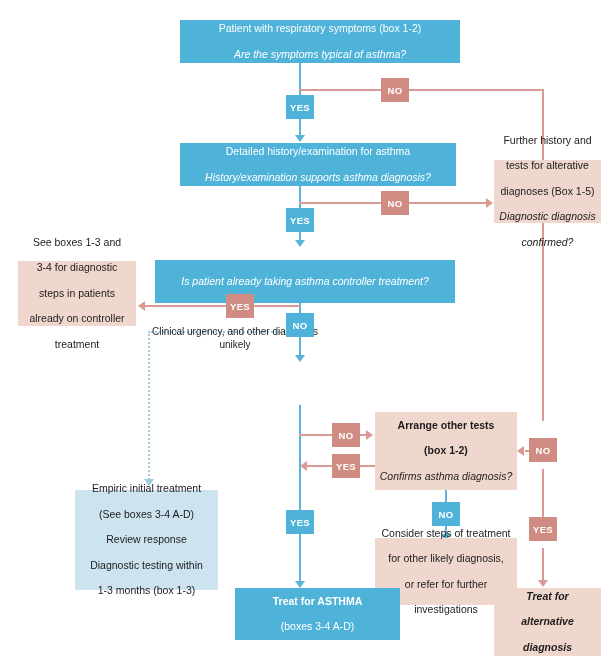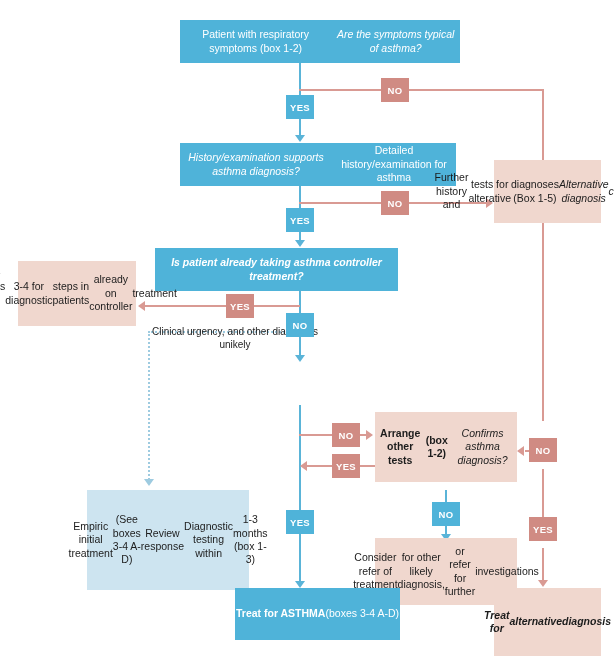--- a/index.html
+++ b/index.html
@@ -1,20 +1,20 @@
 <!DOCTYPE html>
 <html><head>
 <meta charset="utf-8">
 <style>
   html,body{margin:0;padding:0;background:#ffffff;}
   body{width:614px;height:664px;font-family:"Liberation Sans","DejaVu Sans",sans-serif;}
   #chart{position:relative;width:614px;height:664px;overflow:hidden;background:#fff;}
 
-  .box{position:absolute;box-sizing:border-box;display:flex;flex-direction:row;
-       align-items:center;justify-content:center;text-align:center;z-index:3;}
+  .box{position:absolute;box-sizing:border-box;display:flex;flex-direction:column;
+       align-items:center;justify-content:center;text-align:center;z-index:3;gap:12px;}
   .box .ln{display:block;line-height:1.28;}
 
   .blue{background:#4fb3d9;color:#ffffff;font-size:10.5px;}
   .pink{background:#f0d7ce;color:#1c1c1c;font-size:10.5px;}
   .lightblue{background:#cde4f0;color:#1c1c1c;font-size:10.5px;}
   .ital{font-style:italic;}
   .bold{font-weight:bold;}
 
   
   .ln-v{position:absolute;z-index:1;}
@@ -90,59 +90,59 @@
   <div class="ln-v b-line" style="left:445px;top:490px;width:2px;height:14px;"></div>
   <div class="ln-v b-line" style="left:445px;top:526px;width:2px;height:12px;"></div>
   <div class="arr arr-d-b" style="left:441px;top:534px;"></div>
 
   <div class="box blue" style="left:180px;top:20px;width:280px;height:43px;">
     <span class="ln">Patient with respiratory symptoms (box 1-2)</span>
     <span class="ln ital">Are the symptoms typical of asthma?</span>
   </div>
 
   <div class="box blue" style="left:180px;top:143px;width:276px;height:43px;">
+    <span class="ln">Detailed history/examination for asthma</span>
     <span class="ln ital">History/examination supports asthma diagnosis?</span>
-    <span class="ln">Detailed history/examination for asthma</span>
   </div>
 
-  <div class="box blue" style="left:155px;top:248px;width:243px;height:43px;font-weight:bold;">
+  <div class="box blue" style="left:155px;top:260px;width:300px;height:43px;">
     <span class="ln ital">Is patient already taking asthma controller treatment?</span>
   </div>
 
 
   <div class="box pink" style="left:494px;top:160px;width:107px;height:63px;">
     <span class="ln">Further history and</span>
     <span class="ln">tests for alterative</span>
     <span class="ln">diagnoses (Box 1-5)</span>
-    <span class="ln ital">Alternative diagnosis</span>
+    <span class="ln ital">Diagnostic diagnosis</span>
     <span class="ln ital">confirmed?</span>
   </div>
 
   <div class="box pink" style="left:18px;top:261px;width:118px;height:65px;">
     <span class="ln">See boxes 1-3 and</span>
     <span class="ln">3-4 for diagnostic</span>
     <span class="ln">steps in patients</span>
     <span class="ln">already on controller</span>
     <span class="ln">treatment</span>
   </div>
 
-  <div class="box pink" style="left:375px;top:412px;width:142px;height:70px;">
+  <div class="box pink" style="left:375px;top:412px;width:142px;height:78px;">
     <span class="ln bold">Arrange other tests</span>
     <span class="ln bold">(box 1-2)</span>
     <span class="ln ital">Confirms asthma diagnosis?</span>
   </div>
 
   <div class="box pink" style="left:375px;top:538px;width:142px;height:67px;">
-    <span class="ln">Consider refer of treatment</span>
+    <span class="ln">Consider steps of treatment</span>
     <span class="ln">for other likely diagnosis,</span>
     <span class="ln">or refer for further</span>
     <span class="ln">investigations</span>
   </div>
 
-  <div class="box lightblue" style="left:87px;top:490px;width:162px;height:100px;">
+  <div class="box lightblue" style="left:75px;top:490px;width:143px;height:100px;">
     <span class="ln">Empiric initial treatment</span>
     <span class="ln">(See boxes 3-4 A-D)</span>
     <span class="ln">Review response</span>
     <span class="ln">Diagnostic testing within</span>
     <span class="ln">1-3 months (box 1-3)</span>
   </div>
 
   <div class="box blue" style="left:235px;top:588px;width:165px;height:52px;text-align:right;">
     <span class="ln bold">Treat for ASTHMA</span>
     <span class="ln">(boxes 3-4 A-D)</span>

